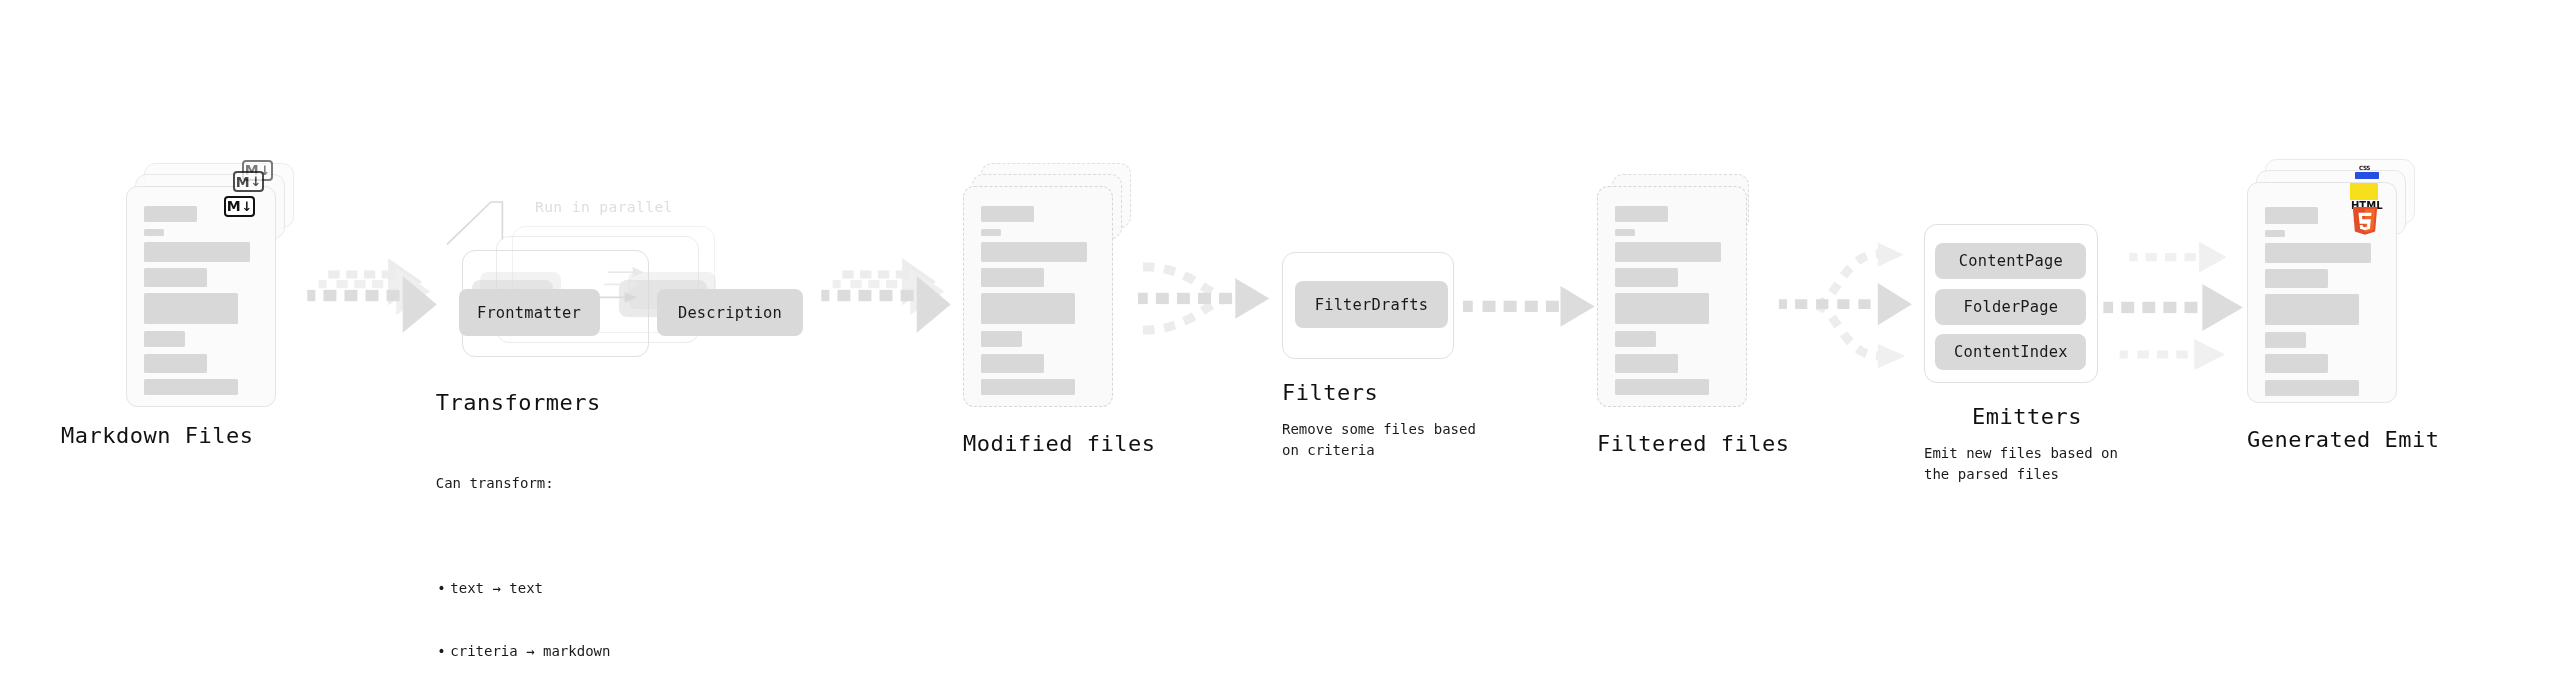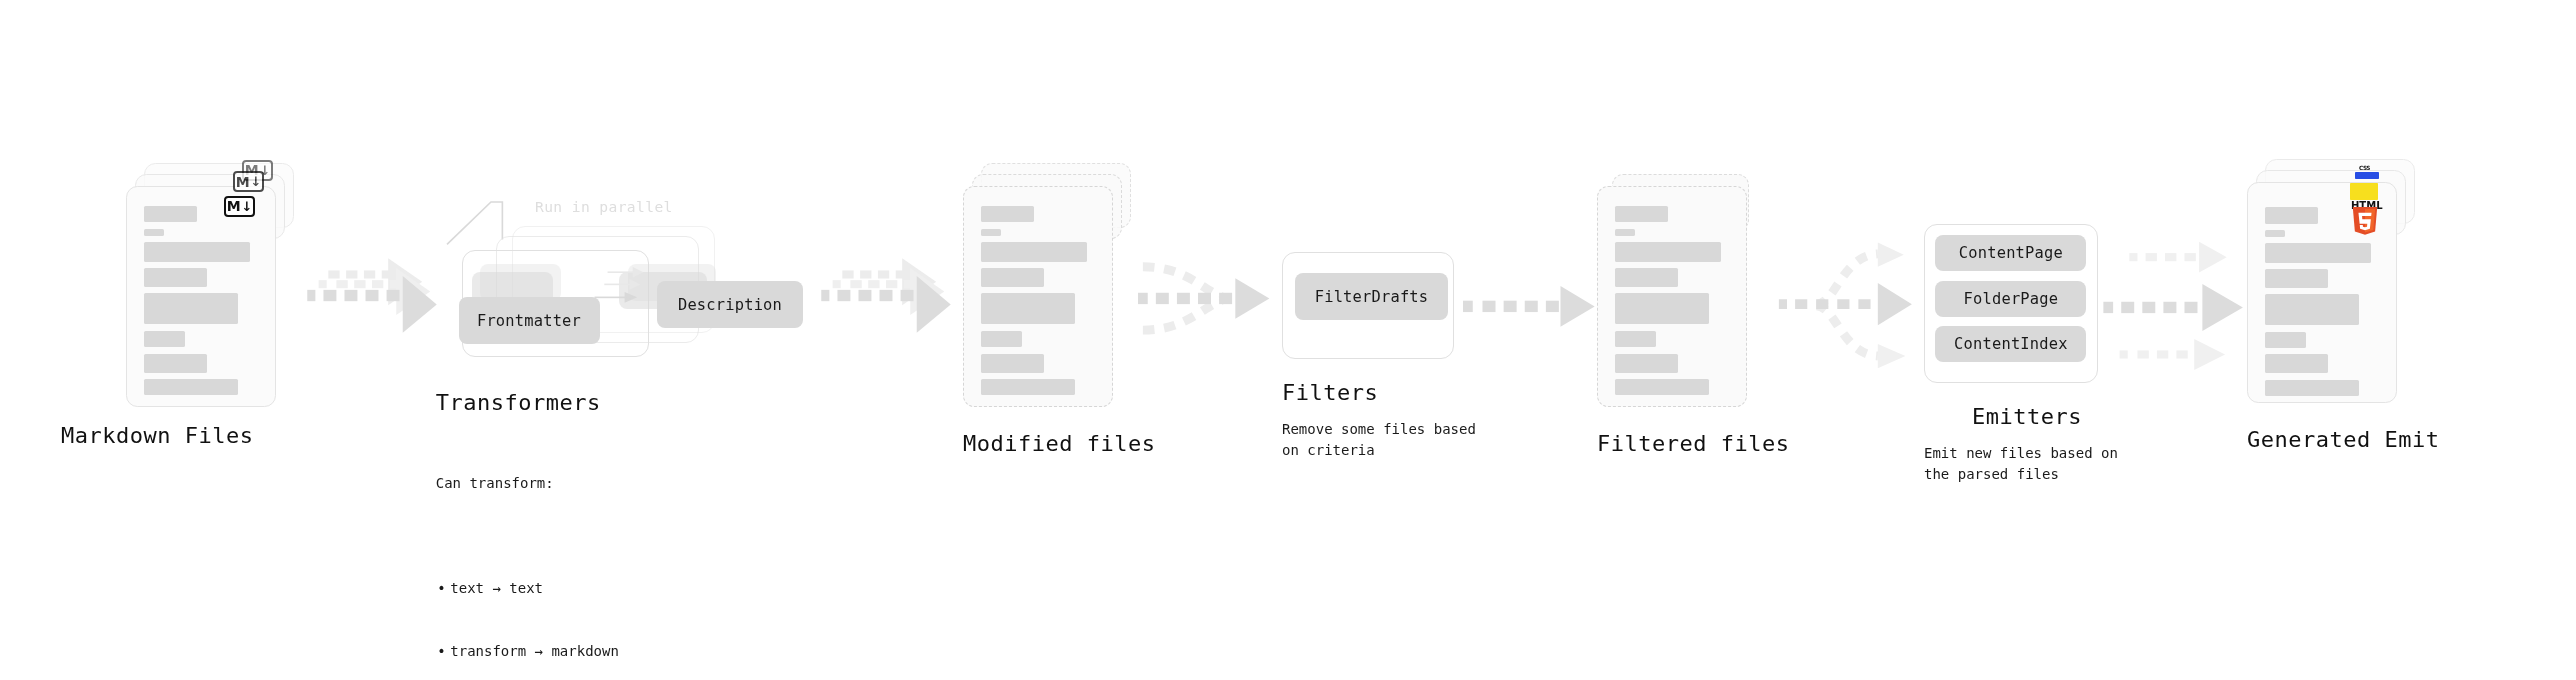--- a/index.html
+++ b/index.html
@@ -43,21 +43,21 @@
 
   
   .gbox{
     position:absolute;box-sizing:border-box;
     border:1.6px solid #e0e0e0;border-radius:13px;background:transparent;
   }
   .chip{
     position:absolute;box-sizing:border-box;
     background:#d9d9d9;border-radius:8.1px;
     display:flex;align-items:center;justify-content:center;
-    font-size:15.4px;color:#1a1a1a;letter-spacing:0.2px;white-space:nowrap;
+    font-size:15.4px;color:#1a1a1a;letter-spacing:0.2px;white-space:nowrap;margin-top:8px;
   }
 
   
   .title{
     position:absolute;font-size:22px;color:#111;letter-spacing:0.5px;white-space:nowrap;
   }
   .sub{
     position:absolute;font-size:14px;color:#1a1a1a;line-height:1.5;white-space:pre;
   }
   .note{
@@ -153,33 +153,33 @@
     <g stroke="#e8e8e8" stroke-width="2" fill="#e8e8e8">
       <line x1="46" y1="20" x2="78" y2="20"></line>
         <polygon points="78,15 88,20 78,25"></polygon>
     </g>
     <g stroke="#d9d9d9" stroke-width="2" fill="#d9d9d9">
       <line x1="34" y1="36" x2="72" y2="36"></line>
         <polygon points="72,31 84,36 72,41"></polygon>
     </g>
   </svg>
 
-  <div class="chip" style="left:19.5px;top:110px;width:141px;height:47px;">
+  <div class="chip" style="left:19.5px;top:94px;width:141px;height:47px;">
     <span>Frontmatter</span>
   </div>
   <div class="chip" style="left:218px;top:94px;width:146px;height:47px;">
     <span>Description</span>
   </div>
 
   <div class="title" style="left:-3.3px;top:203px;">Transformers</div>
   <div class="sub" style="left:-3.3px;top:244px;">
     <div>Can transform:</div>
     <ul class="bul">
       <li>text → text</li>
-      <li>transform → markdown</li>
+      <li>criteria → markdown</li>
       
     </ul>
   </div>
 </div>
 
 <svg class="stage" style="left:821px;top:268px;" width="130" height="89" viewBox="0 0 160 110">
   <g fill="#ececec">
     <rect x="26" y="3" width="14" height="10"></rect>
       <rect x="48" y="3" width="14" height="10"></rect>
     <rect x="70" y="3" width="14" height="10"></rect>

